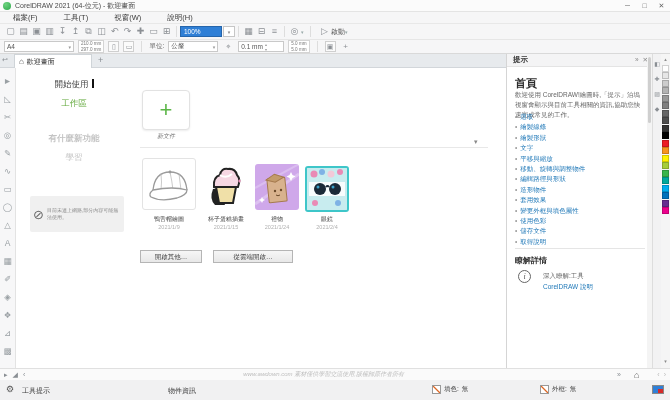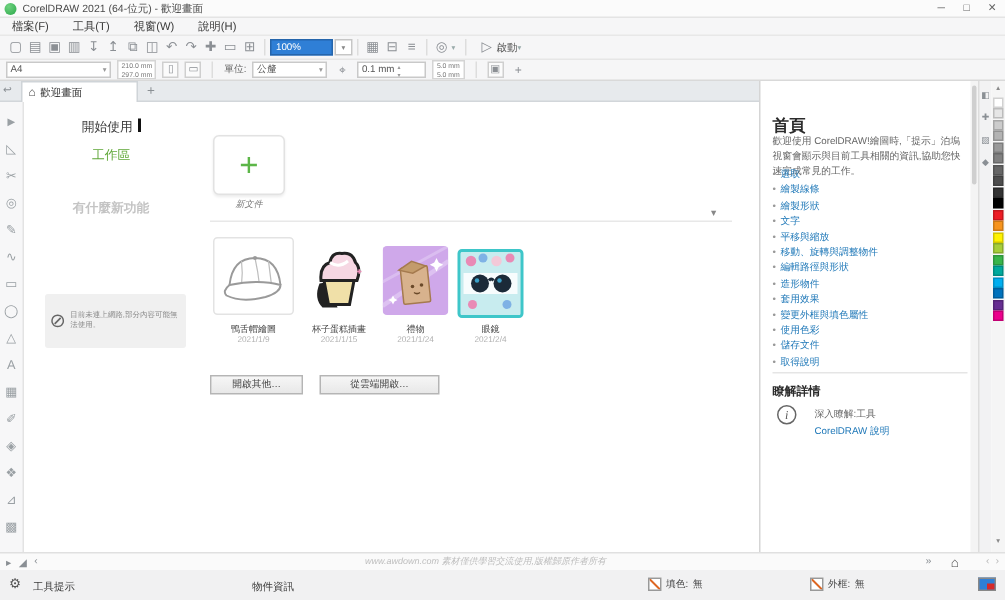--- a/index.html
+++ b/index.html
@@ -13,21 +13,21 @@
             border-bottom:1px solid #e4e4e4;display:flex;align-items:center;}
   .logo{width:8px;height:8px;border-radius:50%;background:radial-gradient(circle at 35% 30%,#6fd27f,#2ba84a);
         margin:0 4px 0 3px;flex:none;}
   .title-text{font-size:7px;color:#4a4a4a;white-space:nowrap;}
   .winbtns{margin-left:auto;display:flex;}
   .winbtn{width:17px;text-align:center;font-size:7px;color:#666;line-height:12px;}
 
   
   .menubar{position:absolute;left:0;top:12px;width:670px;height:12px;background:#f6f6f7;
            border-bottom:1px solid #e8e8e8;display:flex;align-items:center;}
-  .menu-item{font-size:7.5px;color:#3b3b3b;padding:0 8px;line-height:12px;text-align:center;}
+  .menu-item{font-size:7.5px;color:#3b3b3b;padding:0 13px;line-height:12px;text-align:center;}
 
   
   .toolbar{position:absolute;left:0;top:24px;width:670px;height:16px;background:#f6f6f7;
            border-bottom:1px solid #e6e6e6;display:flex;align-items:center;padding-left:4px;}
   .tb-icon{font-size:9px;color:#8b8f94;width:13px;text-align:center;line-height:15px;flex:none;}
   .tb-sep{width:1px;height:11px;background:#ddd;margin:0 3px;flex:none;}
   .tb-caret{font-size:5px;color:#9aa;width:6px;flex:none;}
   .zoom-combo{width:42px;height:11px;background:#2f7fd6;border:1px solid #2565ab;color:#fff;
               font-size:6.5px;line-height:9px;padding-left:3px;flex:none;}
   .combo-drop{width:12px;height:11px;border:1px solid #c6c6c6;background:#fff;color:#888;
@@ -277,20 +277,21 @@
       <span class="tool">▩</span>
     </div>
 
   <div class="welcome">
 
     <div class="nav">
 
     <div class="nav-item" style="color: rgb(60, 60, 60);">開始使用</div>
         <div class="nav-item" style="color: rgb(96, 168, 57);">工作區</div>
         <div class="nav-item" style="color: rgb(196, 196, 196); font-weight: bold;">有什麼新功能</div>
+        <div class="nav-item" style="color: rgb(196, 196, 196);">學習</div>
       </div>
 
     <div class="offline">
       <span class="oicon">⊘</span>
       <span class="otext">目前未連上網路,部分內容可能無法使用。</span>
     </div>
 
     <div class="newdoc">
       <span class="plus">+</span>
     </div>
@@ -358,20 +359,27 @@
     <div class="cap-meta row2 c3">2021/1/24</div>
     <div class="cap-name row1 c4">眼鏡</div>
     <div class="cap-meta row2 c4">2021/2/4</div>
 
     <div class="wbtn b1">開啟其他…</div>
     <div class="wbtn b2">從雲端開啟…</div>
 
   </div>
 
   <div class="docker">
+    <div class="dk-head">
+      <span class="dk-title">提示</span>
+      <span class="dk-hicons">
+        <span>»</span>
+        <span>✕</span>
+      </span>
+    </div>
     <div class="dk-heading">首頁</div>
     <div class="dk-intro">歡迎使用 CorelDRAW!繪圖時,「提示」泊塢視窗會顯示與目前工具相關的資訊,協助您快速完成常見的工作。</div>
     <div class="dk-links">
 
         <div><span class="bu">•</span><span class="lk">選取</span></div>
 
         <div><span class="bu">•</span><span class="lk">繪製線條</span></div>
 
         <div><span class="bu">•</span><span class="lk">繪製形狀</span></div>
 

